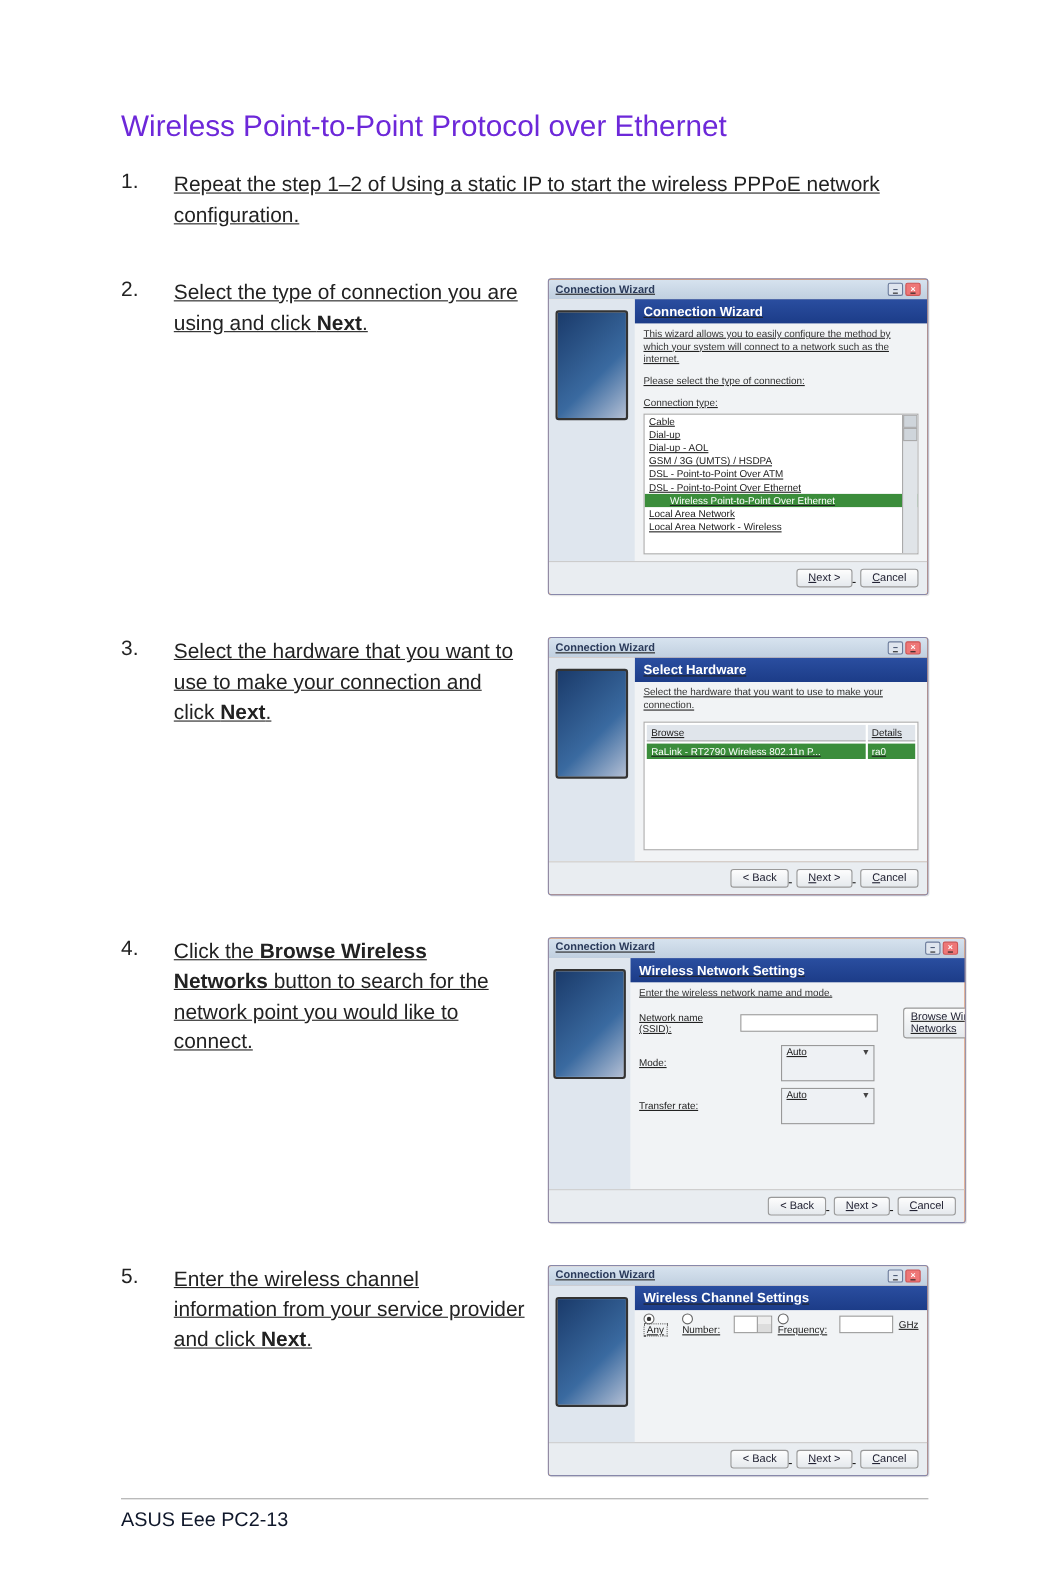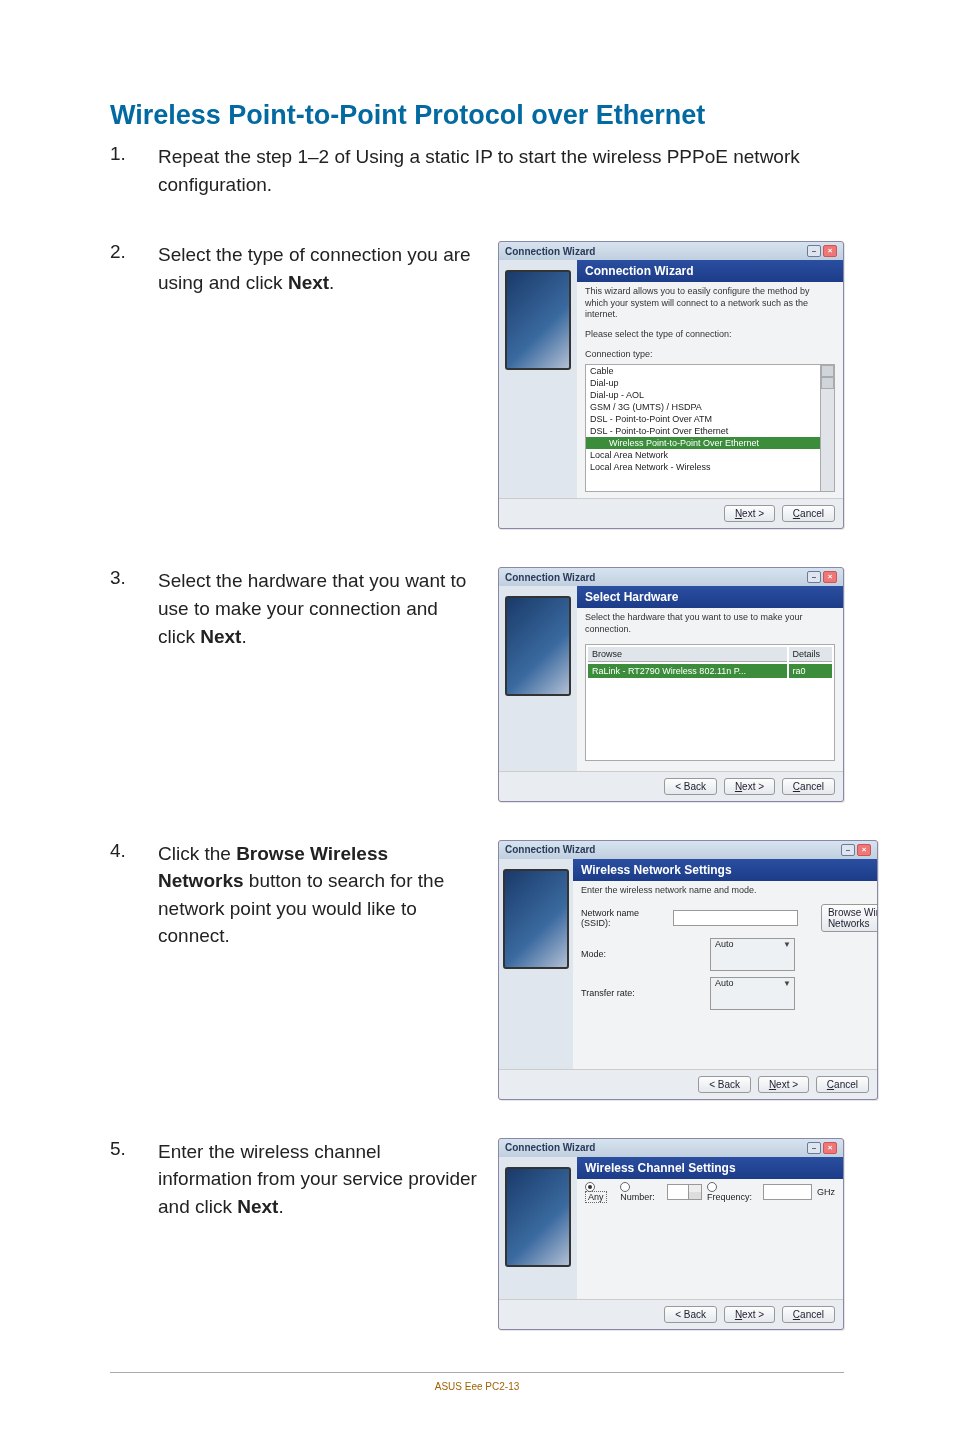--- a/index.html
+++ b/index.html
@@ -1,31 +1,31 @@
 <!DOCTYPE html>
 <html><head>
 <meta charset="utf-8">
 <style>
   * { margin: 0; padding: 0; box-sizing: border-box; }
   body { font-family: "Segoe UI", Arial, sans-serif; background: #fff; width: 954px; height: 1438px; position: relative; color: #222; }
   .page { padding: 100px 110px 0 110px; }
-  h2 { font-size: 27px; font-weight: 700; margin-bottom: 12px; color: #0369a1; }
+  h2 { font-size: 27px; font-weight: 400; margin-bottom: 24px; color: #6d28d9; }
   ol.steps { list-style: none; counter-reset: step; }
   ol.steps > li { position: relative; padding-left: 48px; margin-bottom: 38px; min-height: 60px; }
   ol.steps > li::before { counter-increment: step; content: counter(step) "."; position: absolute; left: 0; top: 0; font-size: 19px; color: #222; }
-  .step-text { font-size: 19px; line-height: 1.45; max-width: 320px; }
+  .step-text { font-size: 19px; line-height: 1.45; max-width: 320px; text-decoration: underline; }
   .step-text.full { max-width: 100%; }
   .step-flex { display: flex; gap: 20px; align-items: flex-start; }
   .step-flex .step-text { flex: 0 0 auto; }
   .step-flex .shot { flex: 1 1 auto; }
   b, strong { font-weight: 700; }
-  .footer { position: absolute; bottom: 46px; left: 110px; right: 110px; border-top: 1px solid #aaa; padding-top: 8px; display: flex; justify-content: center; font-size: 10px; color: #a16207; }
+  .footer { position: absolute; bottom: 46px; left: 110px; right: 110px; border-top: 1px solid #aaa; padding-top: 8px; display: flex; justify-content: flex-start; font-size: 18px; color: #0f172a; }
   
   .shot { width: 380px; font-size: 10px; color: #222; }
-  .win { border: 1px solid #88a; border-radius: 3px; overflow: hidden; background: #f97316; box-shadow: 1px 1px 0 rgba(0,0,0,0.1); }
+  .win { border: 1px solid #88a; border-radius: 3px; overflow: hidden; background: #f97316; box-shadow: 1px 1px 0 rgba(0,0,0,0.1); text-decoration: underline; }
   .titlebar { background: linear-gradient(180deg,#d7e3ef 0%,#c0cfdf 100%); padding: 3px 6px; font-weight: 600; color: #2a3a5a; display: flex; justify-content: space-between; align-items: center; font-size: 10px; }
   .titlebar .winbtns { display:flex; gap:2px; }
   .titlebar .wb { width:14px;height:12px;border:1px solid #6a7a9a;background:#dfe5ee;border-radius:2px;font-size:8px;line-height:10px;text-align:center; }
   .titlebar .wb.close{background:#e77;color:#fff;border-color:#c55;}
   .win-body { display:flex; background:#f1f3f5; }
   .win-left { width:78px; background:#dfe6ee; min-height:130px; position:relative; padding:4px; }
   .monitor { width:66px; height:100px; background:linear-gradient(135deg,#1a3a6a,#3a6aa0 60%,#b3bfd4); border:2px solid #333; border-radius:3px; margin:6px auto 0;}
   .win-right { flex:1; padding:0 0 6px 0; }
   .panel-hdr { background:linear-gradient(180deg,#2a4ea0,#1c3c88); color:#fff; font-weight:700; padding:4px 8px; font-size:12px; }
   .panel-sub { padding:4px 8px; font-size:9px; color:#333; line-height:1.3; }

